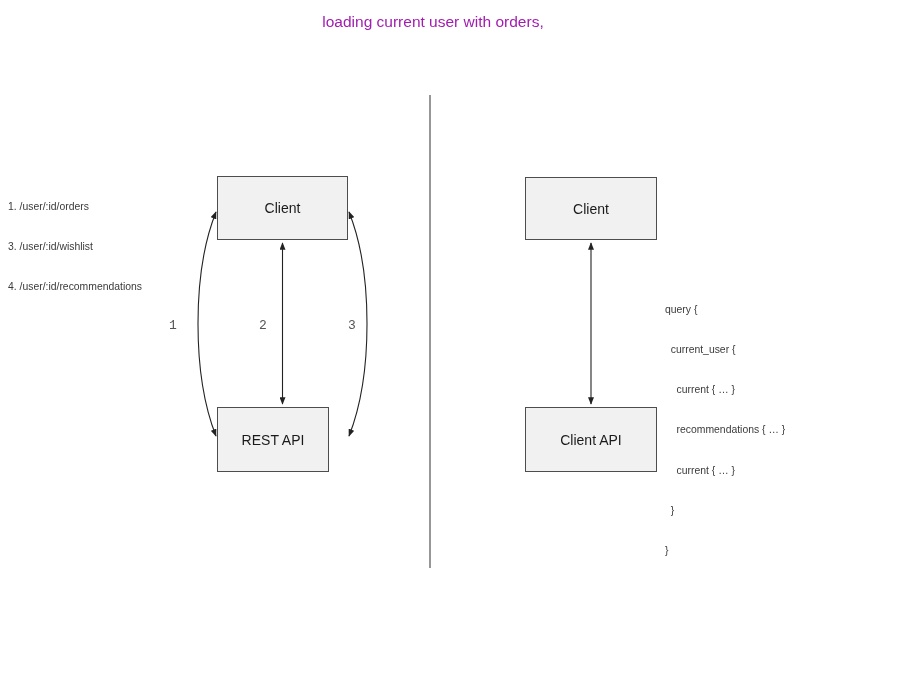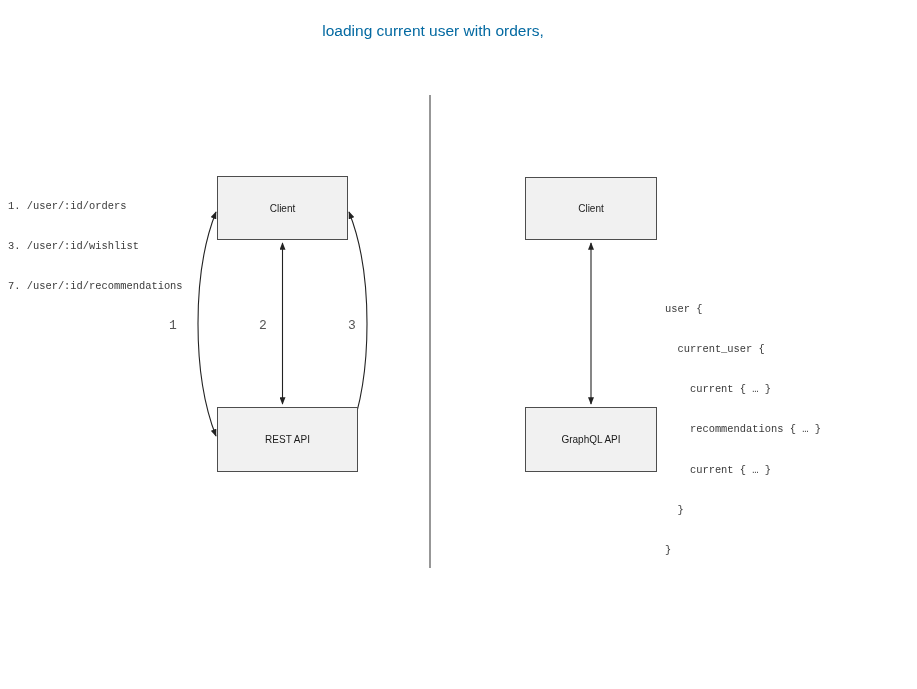--- a/index.html
+++ b/index.html
@@ -6,46 +6,46 @@
   .canvas {
     position: relative;
     width: 917px;
     height: 689px;
     background: #ffffff;
     font-family: "Liberation Sans", sans-serif;
     overflow: hidden;
   }
   .title {
     position: absolute;
-    top: 21px;
+    top: 12px;
     left: 133px;
     width: 600px;
     text-align: center;
     font-size: 15.5px;
     line-height: 19.5px;
-    color: #0369a1;
+    color: #a21caf;
   }
   .node {
     position: absolute;
     box-sizing: border-box;
     background: var(--node_fill, #f1f1f1);
     border: 1.4px solid var(--node_border, #4d4d4d);
     display: flex;
     align-items: center;
     justify-content: center;
-    font-size: 10px;
+    font-size: 14px;
     color: #1a1a1a;
   }
   .node-client-left  { left: 217px; top: 176px; width: 131px; height: 64px; }
-  .node-rest         { left: 217px; top: 407px; width: 141px; height: 65px; }
+  .node-rest         { left: 217px; top: 407px; width: 112px; height: 65px; }
   .node-client-right { left: 525px; top: 177px; width: 132px; height: 63px; }
   .node-graphql      { left: 525px; top: 407px; width: 132px; height: 65px; }
   .mono {
     position: absolute;
-    font-family: Liberation Mono, monospace;
+    font-family: Liberation Sans, sans-serif;
     font-size: 10.4px;
     line-height: 13.4px;
     color: #3a3a3a;
     white-space: pre;
   }
   .endpoints { left: 8px; top: 173px; }
   .query     { left: 665px; top: 276px; }
   .arrow-label {
     position: absolute;
     font-family: "Liberation Mono", "DejaVu Sans Mono", monospace;
@@ -81,43 +81,43 @@
     <path class="arrow-line" d="M 216 212 C 192 272, 192 375, 216 436" marker-start="url(#ah)" marker-end="url(#ah)"></path>
     <path class="arrow-line" d="M 282.5 243 L 282.5 404" marker-start="url(#ah)" marker-end="url(#ah)"></path>
     <path class="arrow-line" d="M 349 212 C 373 272, 373 375, 349 436" marker-start="url(#ah)" marker-end="url(#ah)"></path>
 
     <path class="arrow-line" d="M 591 243 L 591 404" marker-start="url(#ah)" marker-end="url(#ah)"></path>
   </svg>
 
   <div class="mono endpoints">
     <div>1. /user/:id/orders</div>
     <div>3. /user/:id/wishlist</div>
-    <div>7. /user/:id/recommendations</div>
+    <div>4. /user/:id/recommendations</div>
   </div>
 
   <div class="node node-client-left">
     <span>Client</span>
   </div>
   <div class="node node-rest">
     <span>REST API</span>
   </div>
 
   <span class="arrow-label lbl-1">1</span>
   <span class="arrow-label lbl-2">2</span>
   <span class="arrow-label lbl-3">3</span>
 
   <div class="node node-client-right">
     <span>Client</span>
   </div>
   <div class="node node-graphql">
-    <span>GraphQL API</span>
+    <span>Client API</span>
   </div>
 
   <div class="mono query">
-    <div>user {</div>
+    <div>query {</div>
     <div>  current_user {</div>
     <div>    current { … }</div>
     <div>    recommendations { … }</div>
     <div>    current { … }</div>
     <div>  }</div>
     <div>}</div>
   </div>
 
 </div>
 

